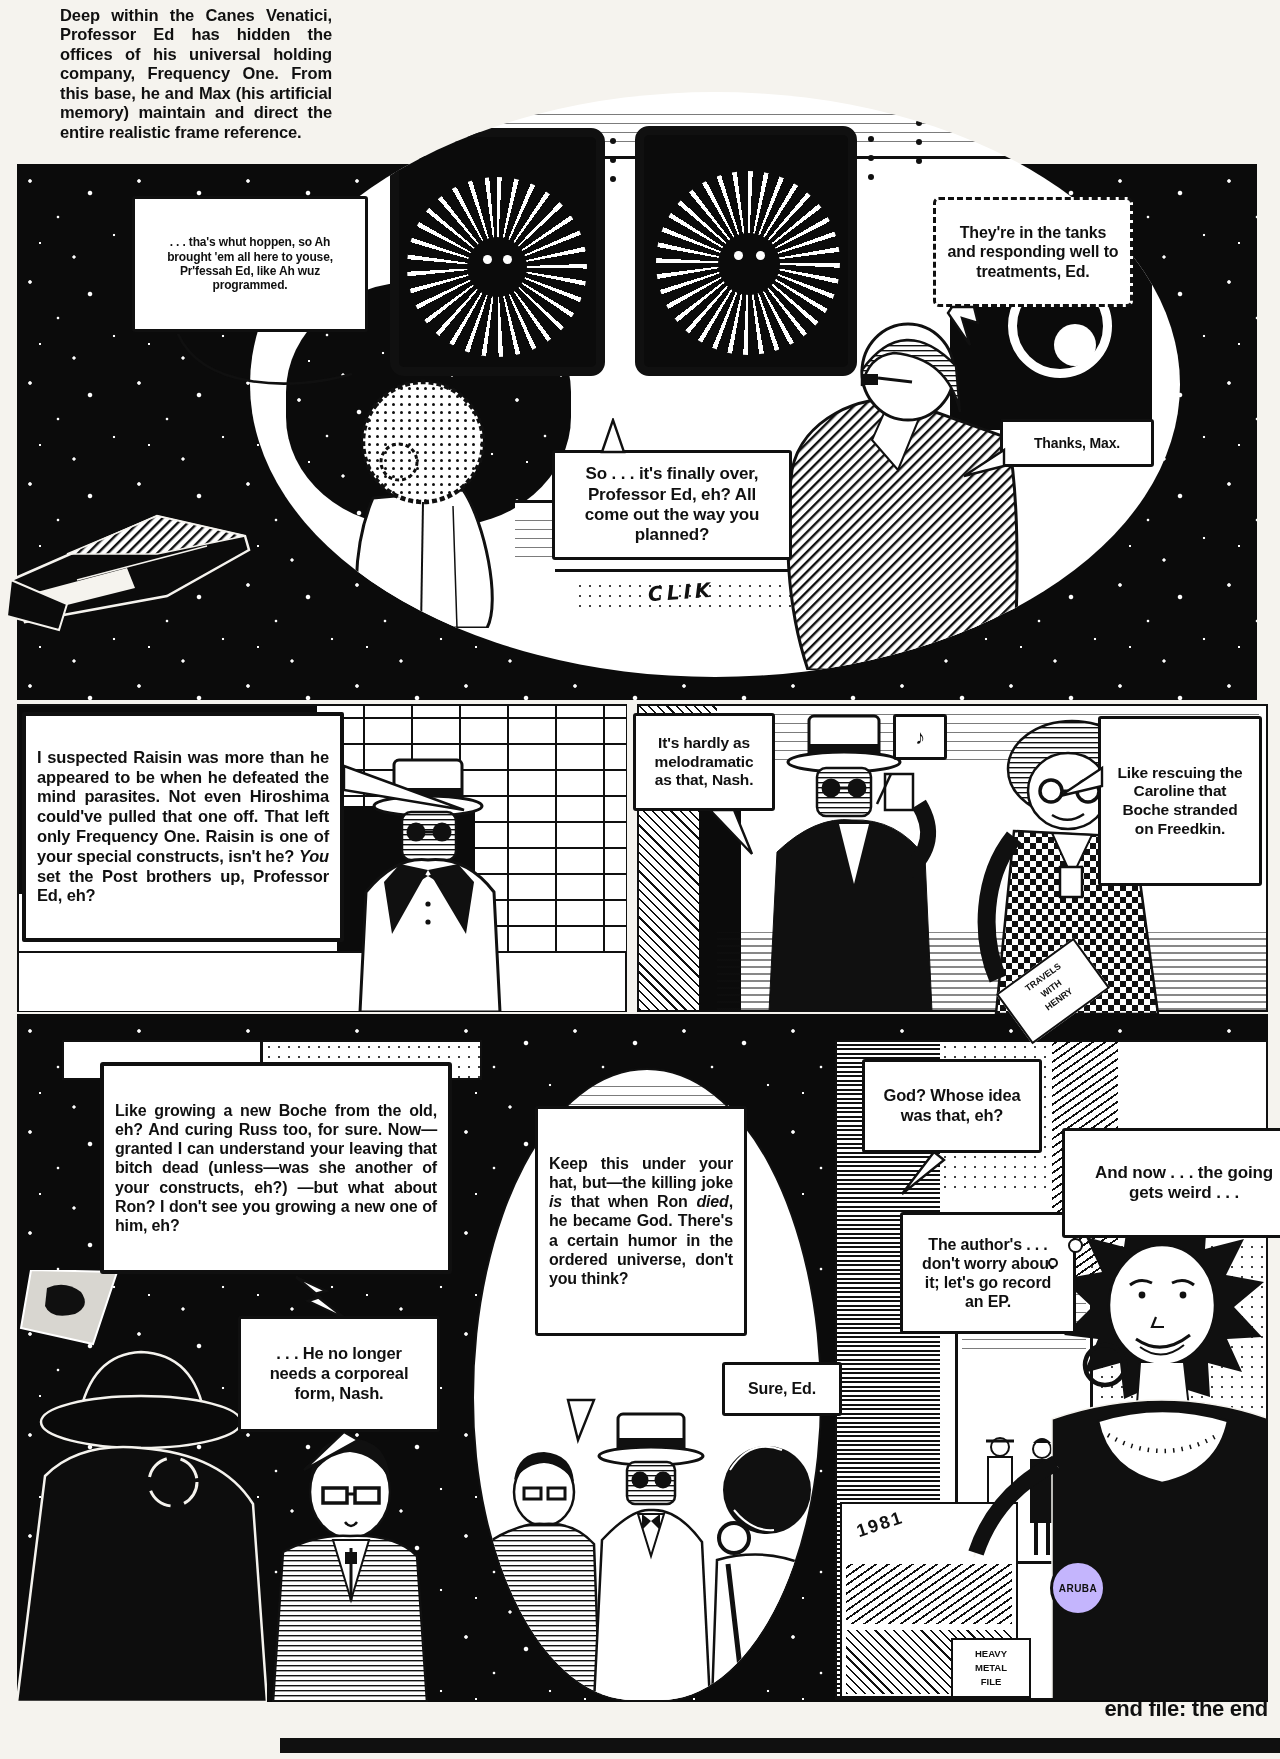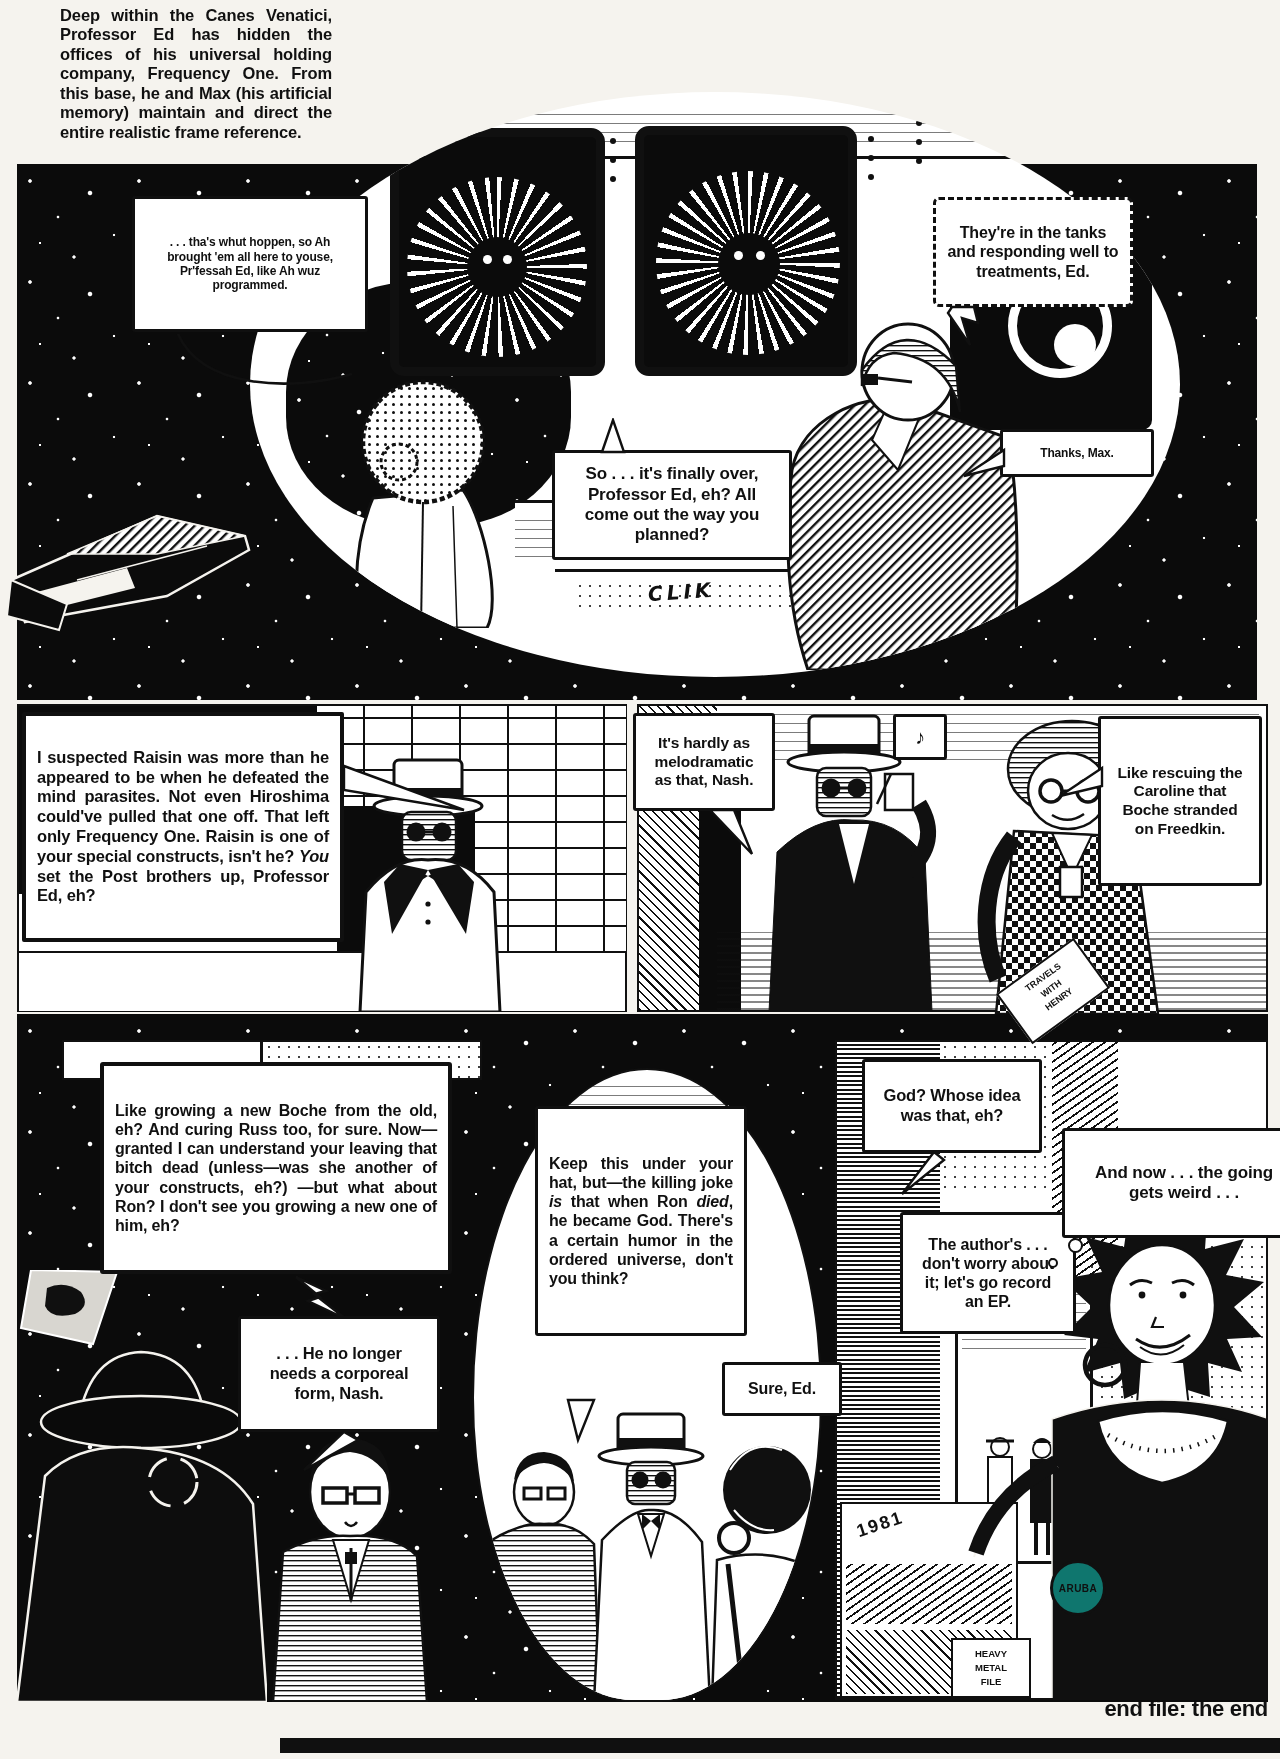--- a/index.html
+++ b/index.html
@@ -166,21 +166,21 @@
     <polygon points="6,2 28,2 32,18 16,13 24,40 2,8"></polygon>
   </svg>
 
   <div class="bal" style="left:552px;top:450px;width:240px;min-height:110px;font-size:17px;">
       <span class="t">So . . . it's finally over, Professor Ed, eh? All come out the way you planned?</span>
     </div>
   <svg class="tail" style="left:598px;top:418px;" width="30" height="36" viewBox="0 0 30 36">
     <polygon points="4,34 15,2 26,34"></polygon>
   </svg>
 
-  <div class="bal" style="left:1000px;top:429px;width:154px;min-height:48px;font-size:12px;">
+  <div class="bal" style="left:1000px;top:419px;width:154px;min-height:48px;font-size:14px;">
       <span class="t">Thanks, Max.</span>
     </div>
   <svg class="tail" style="left:962px;top:446px;" width="44px" height="34" viewBox="0 0 44 34">
     <polygon points="42,4 2,30 42,20"></polygon>
   </svg>
 
   <div class="abs" style="left:17px;top:704px;width:610px;height:308px;background:#fff;border:2.5px solid #101010;z-index:1;">
     <div class="abs starry" style="left:0;top:0;width:328px;height:188px;"></div>
     <div class="abs bricks" style="left:298px;top:0;width:309px;height:245px;"></div>
     <div class="abs" style="left:318px;top:100px;width:138px;height:205px;background:#0b0b0b;"></div>
@@ -410,19 +410,19 @@
   </svg>
   <div class="bal" style="left:900px;top:1180px;width:176px;min-height:122px;font-size:16px;margin-top:32px;">
       <span class="t">The author's . . . don't worry about it; let's go record an EP.</span>
     </div>
   <div class="bal" style="left:1062px;top:1128px;width:244px;min-height:110px;font-size:17px;">
       <span class="t">And now . . . the going gets weird . . .</span>
     </div>
   <div class="thought" style="left:1068px;top:1238px;width:15px;height:15px;"></div>
   <div class="thought" style="left:1048px;top:1258px;width:10px;height:10px;"></div>
 
-  <div class="abs" style="left:1050px;top:1560px;width:56px;height:56px;border-radius:50%;background:#0f766e;border:3px solid #101010;
+  <div class="abs" style="left:1050px;top:1560px;width:56px;height:56px;border-radius:50%;background:#c4b5fd;border:3px solid #101010;
        display:flex;align-items:center;justify-content:center;font-weight:700;font-size:10px;letter-spacing:.5px;z-index:6;">ARUBA</div>
 
   <div class="abs" style="left:950px;top:1696px;width:318px;text-align:right;font-weight:700;font-size:22px;letter-spacing:-.3px;">end file: the end</div>
   <div class="abs" style="left:280px;top:1738px;width:1000px;height:15px;background:#101010;"></div>
 
 </div>
 
 </body></html>

